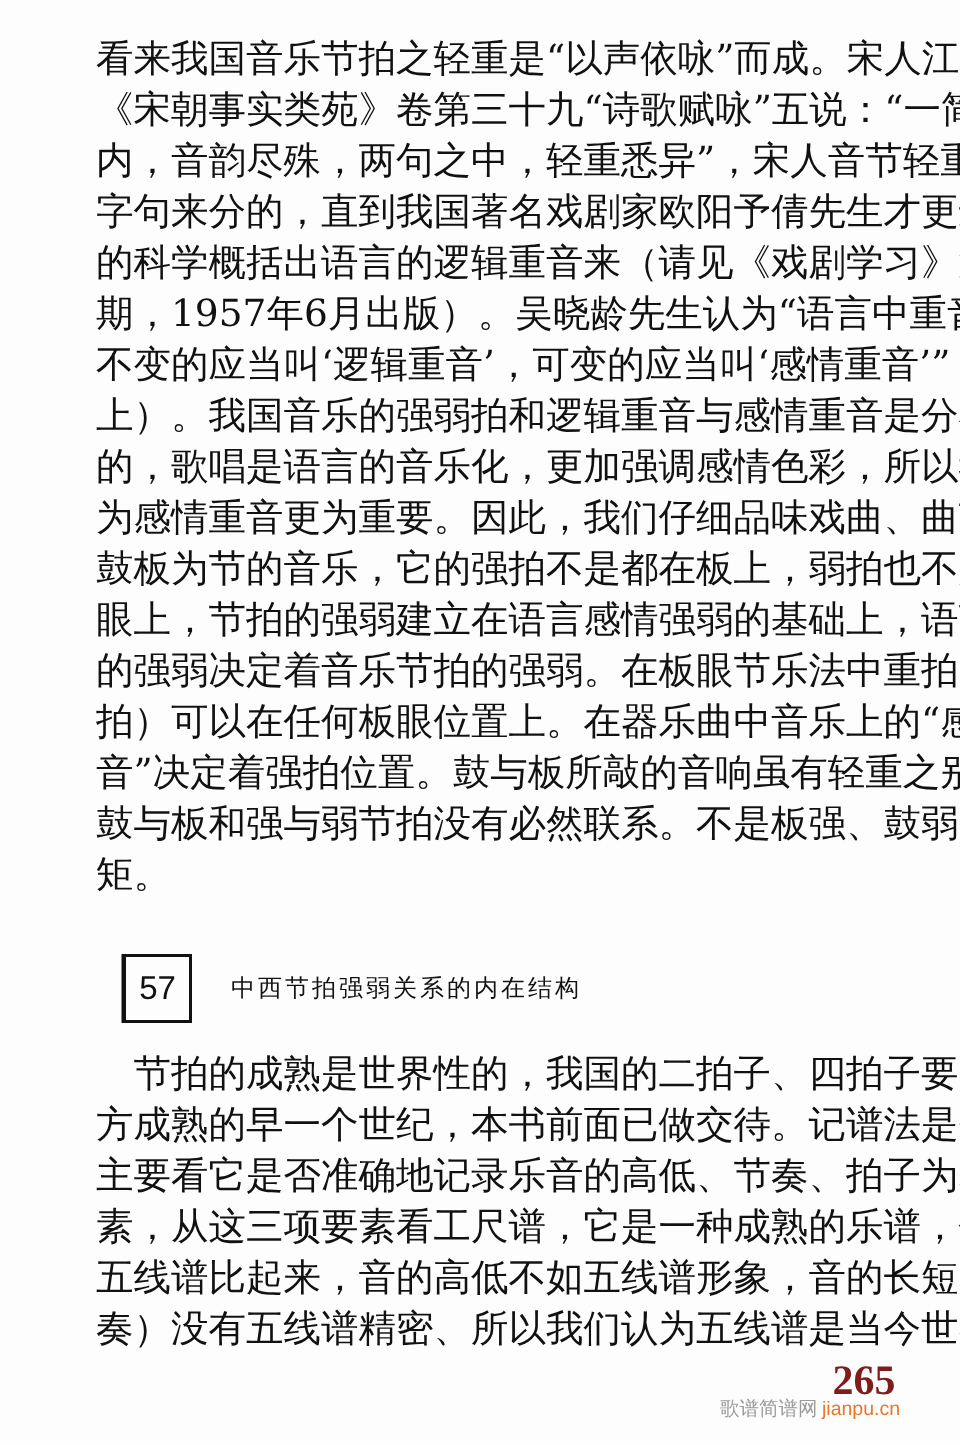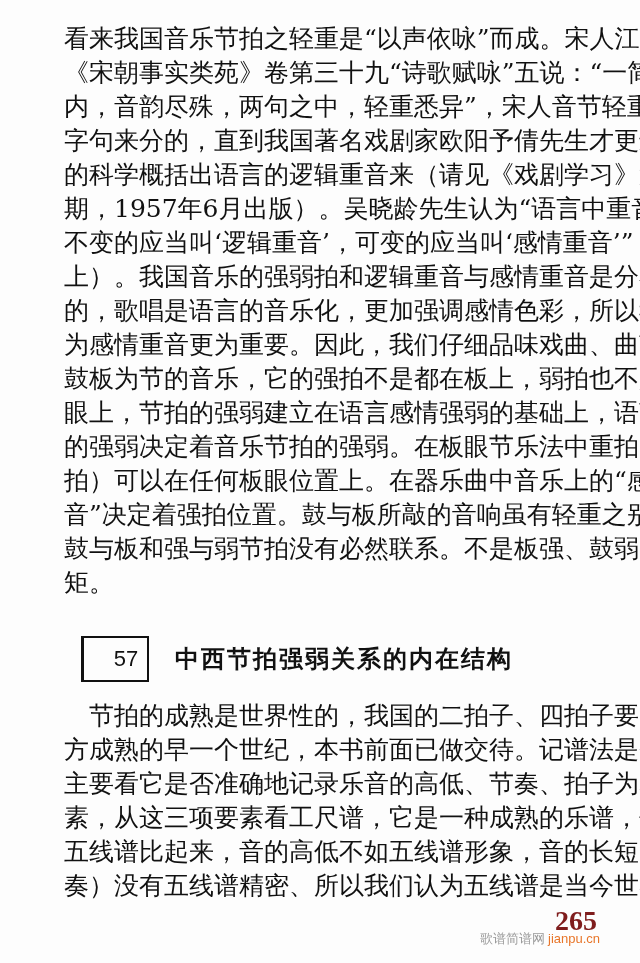--- a/index.html
+++ b/index.html
@@ -54,27 +54,26 @@
       width: 42px;
       height: 42px;
       border: 2px solid #111;
       border-left-width: 3px;
       display: flex;
       align-items: center;
       justify-content: center;
       font-family: "Liberation Sans", sans-serif;
       font-size: 22px;
       color: #111;
-      padding-left: 21px;
     }
     .section-title {
       margin-left: 26px;
       font-family: "DejaVu Sans", sans-serif;
-      font-weight: bold;
-      font-size: 24px;
+      font-weight: normal;
+      font-size: 16px;
       letter-spacing: 2px;
       color: #111;
     }
 
     .page-number {
       position: absolute;
       left: 555px;
       top: 905px;
       font-family: "Liberation Serif", serif;
       font-weight: bold;

